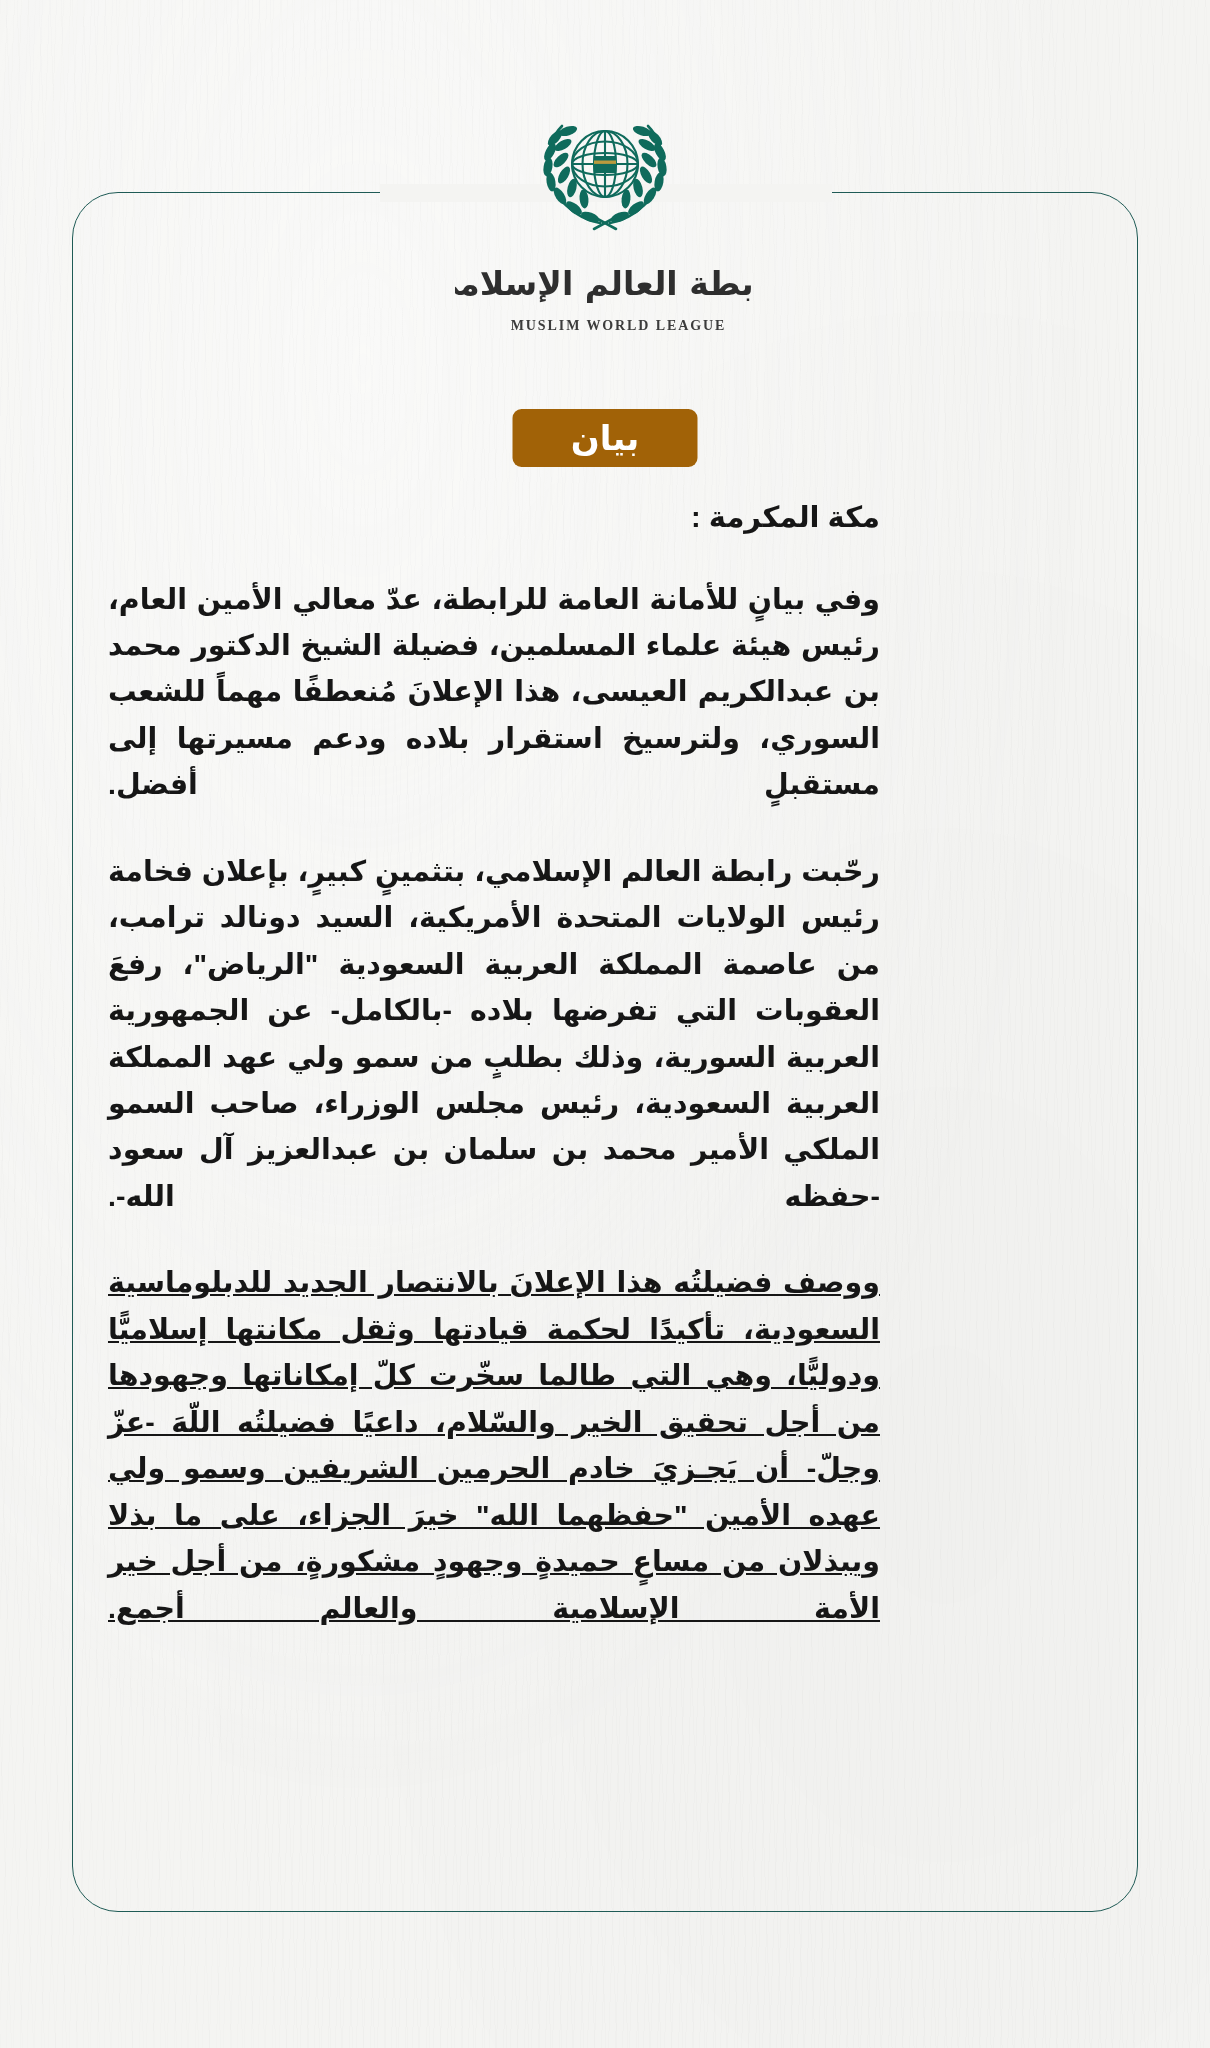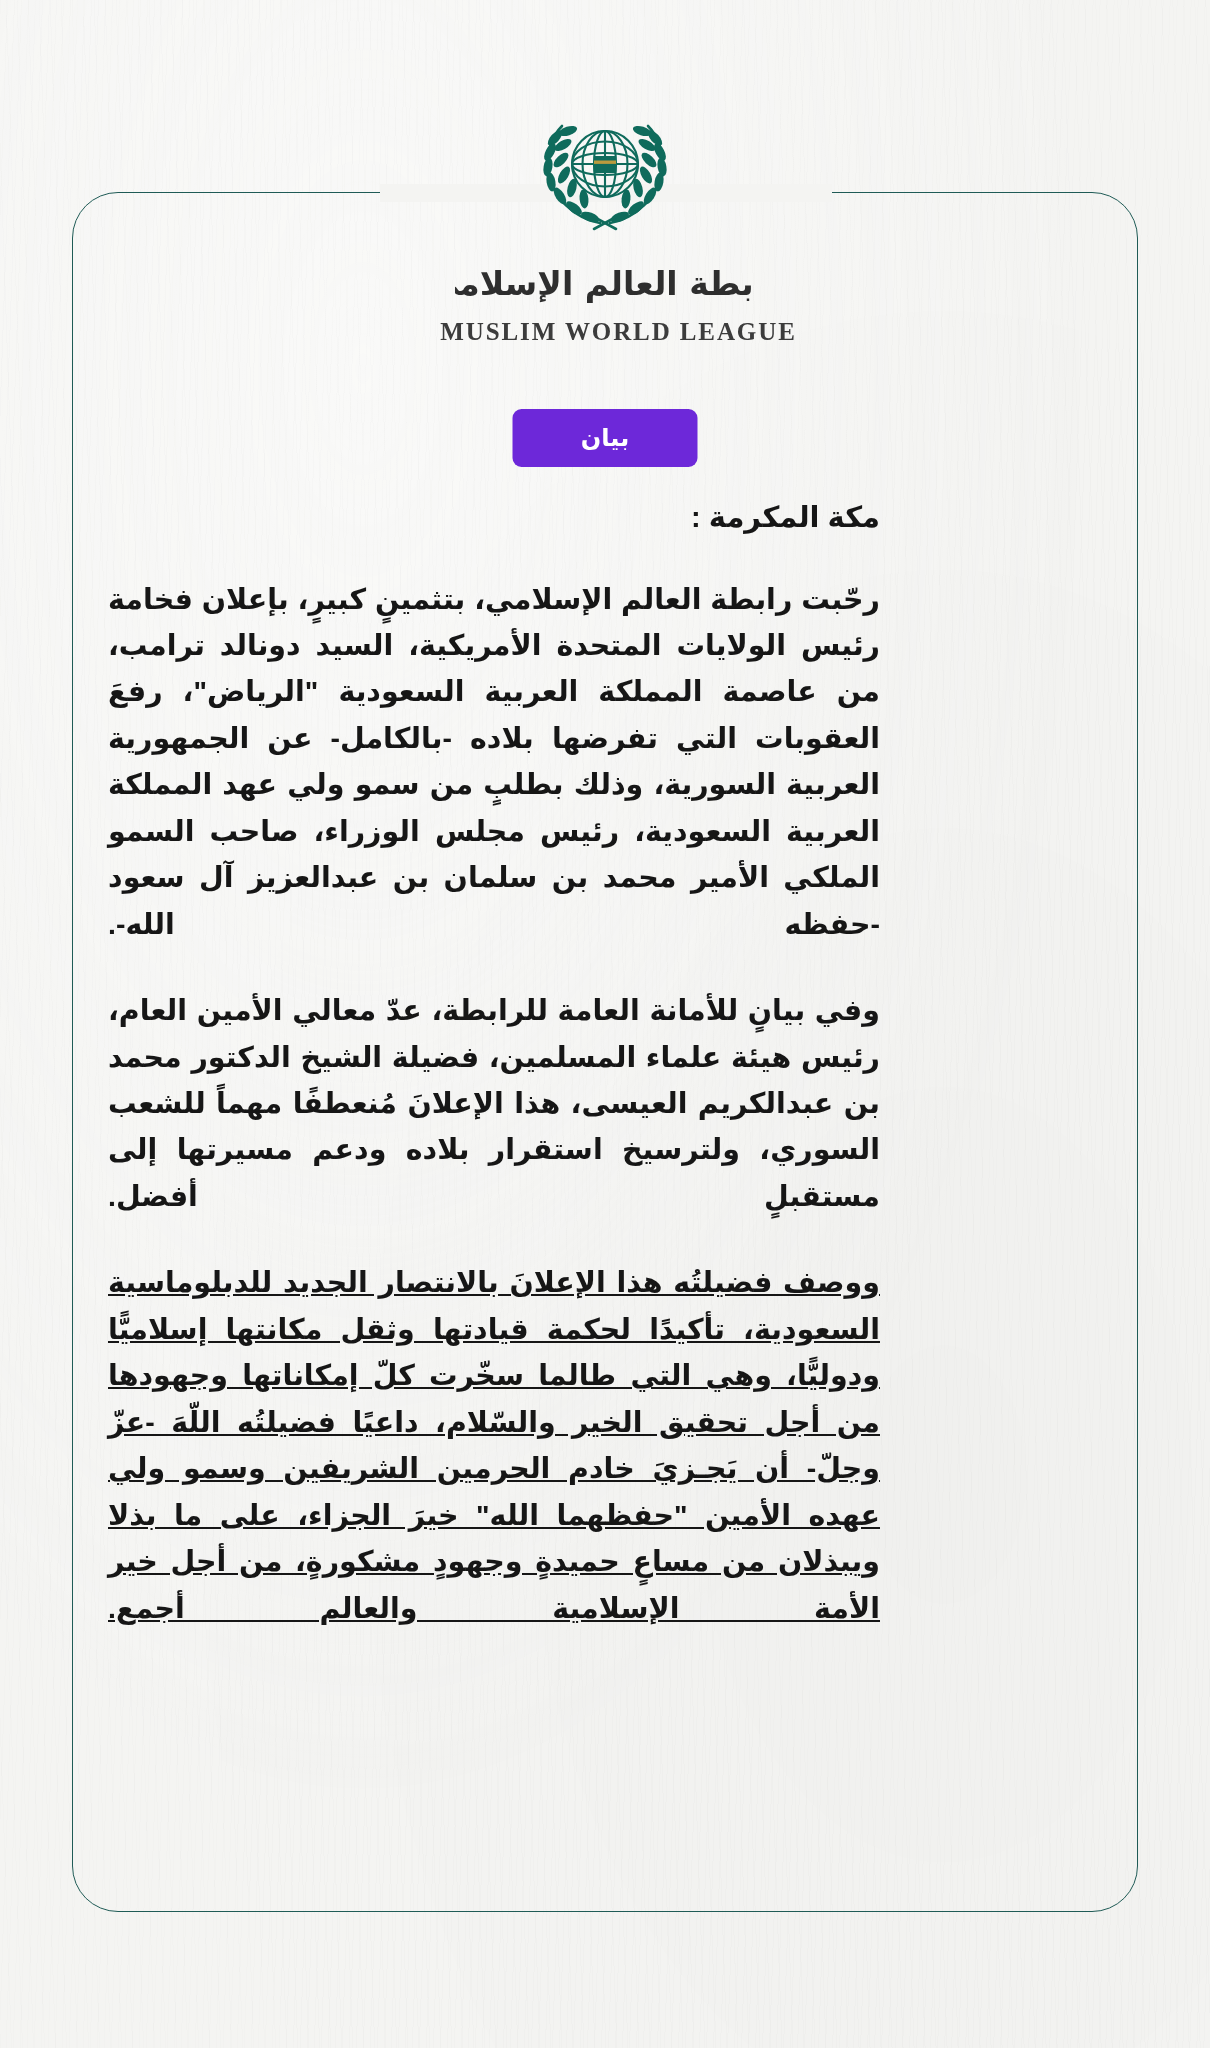--- a/index.html
+++ b/index.html
@@ -55,21 +55,21 @@
   .wordmark-ar {
     display: block;
     margin: 16px auto 0;
     width: 300px;
     height: 58px;
   }
   .wordmark-en {
     margin: 8px 0 0;
     font-family: "Liberation Serif", "DejaVu Serif", serif;
     font-weight: 700;
-    font-size: 25px;
+    font-size: 14px;
     letter-spacing: 1.9px;
     color: #3c3c3c;
     direction: ltr;
     padding-left: 27px;
   }
 
   
   .frame {
     position: absolute;
     top: 192px;
@@ -93,27 +93,27 @@
   }
 
   
   .badge {
     position: absolute;
     top: 409px;
     left: 50%;
     transform: translateX(-50%);
     width: 185px;
     height: 58px;
-    background: #6d28d9;
+    background: #a16207;
     border-radius: 9px;
     color: #ffffff;
     display: flex;
     align-items: center;
     justify-content: center;
-    font-size: 24px;
+    font-size: 34px;
     font-weight: 700;
     line-height: 1;
     letter-spacing: 1px;
     z-index: 5;
   }
 
   
   .content {
     position: absolute;
     top: 496px;
@@ -221,16 +221,16 @@
     <text x="150" y="43" text-anchor="middle" font-family="&quot;DejaVu Sans&quot;, sans-serif" font-size="33" font-weight="700" fill="#2e2e2e" direction="rtl">رابطة العالم الإسلامي</text>
   </svg>
 
   <p class="wordmark-en">MUSLIM WORLD LEAGUE</p>
 </div>
 
 <div class="badge">بيان</div>
 
 <div class="content">
   <p class="dateline">مكة المكرمة :</p>
+  <p class="para">وفي بيانٍ للأمانة العامة للرابطة، عدّ معالي الأمين العام، رئيس هيئة علماء المسلمين، فضيلة الشيخ الدكتور محمد بن عبدالكريم العيسى، هذا الإعلانَ مُنعطفًا مهماً للشعب السوري، ولترسيخ استقرار بلاده ودعم مسيرتها إلى مستقبلٍ أفضل.</p>
   <p class="para">رحّبت رابطة العالم الإسلامي، بتثمينٍ كبيرٍ، بإعلان فخامة رئيس الولايات المتحدة الأمريكية، السيد دونالد ترامب، من عاصمة المملكة العربية السعودية "الرياض"، رفعَ العقوبات التي تفرضها بلاده -بالكامل- عن الجمهورية العربية السورية، وذلك بطلبٍ من سمو ولي عهد المملكة العربية السعودية، رئيس مجلس الوزراء، صاحب السمو الملكي الأمير محمد بن سلمان بن عبدالعزيز آل سعود -حفظه الله-.</p>
-  <p class="para">وفي بيانٍ للأمانة العامة للرابطة، عدّ معالي الأمين العام، رئيس هيئة علماء المسلمين، فضيلة الشيخ الدكتور محمد بن عبدالكريم العيسى، هذا الإعلانَ مُنعطفًا مهماً للشعب السوري، ولترسيخ استقرار بلاده ودعم مسيرتها إلى مستقبلٍ أفضل.</p>
   <p class="para">ووصف فضيلتُه هذا الإعلانَ بالانتصار الجديد للدبلوماسية السعودية، تأكيدًا لحكمة قيادتها وثقل مكانتها إسلاميًّا ودوليًّا، وهي التي طالما سخّرت كلّ إمكاناتها وجهودها من أجل تحقيق الخير والسّلام، داعيًا فضيلتُه اللّهَ -عزّ وجلّ- أن يَجـزيَ خادم الحرمين الشريفين وسمو ولي عهده الأمين "حفظهما الله" خيرَ الجزاء، على ما بذلا ويبذلان من مساعٍ حميدةٍ وجهودٍ مشكورةٍ، من أجل خير الأمة الإسلامية والعالم أجمع.</p>
 </div>
 
 </body></html>

